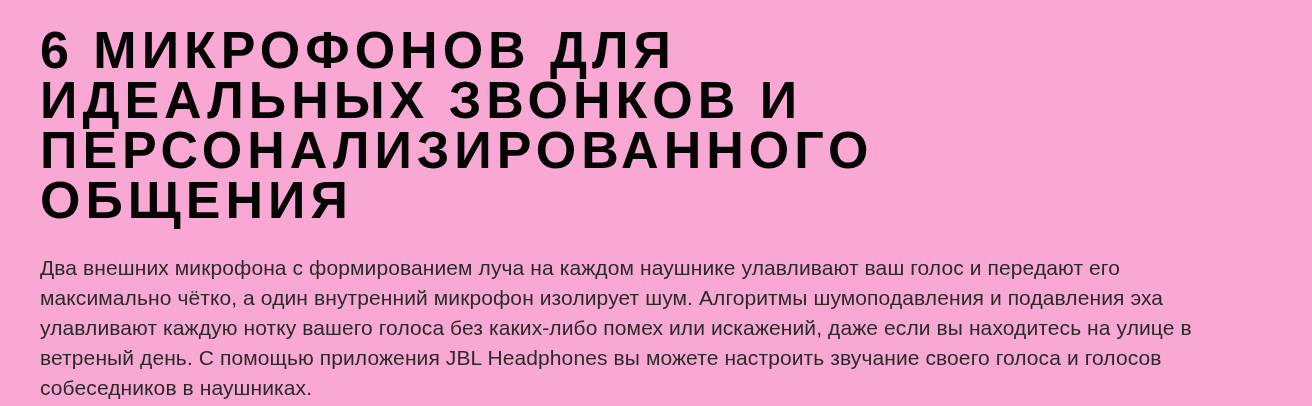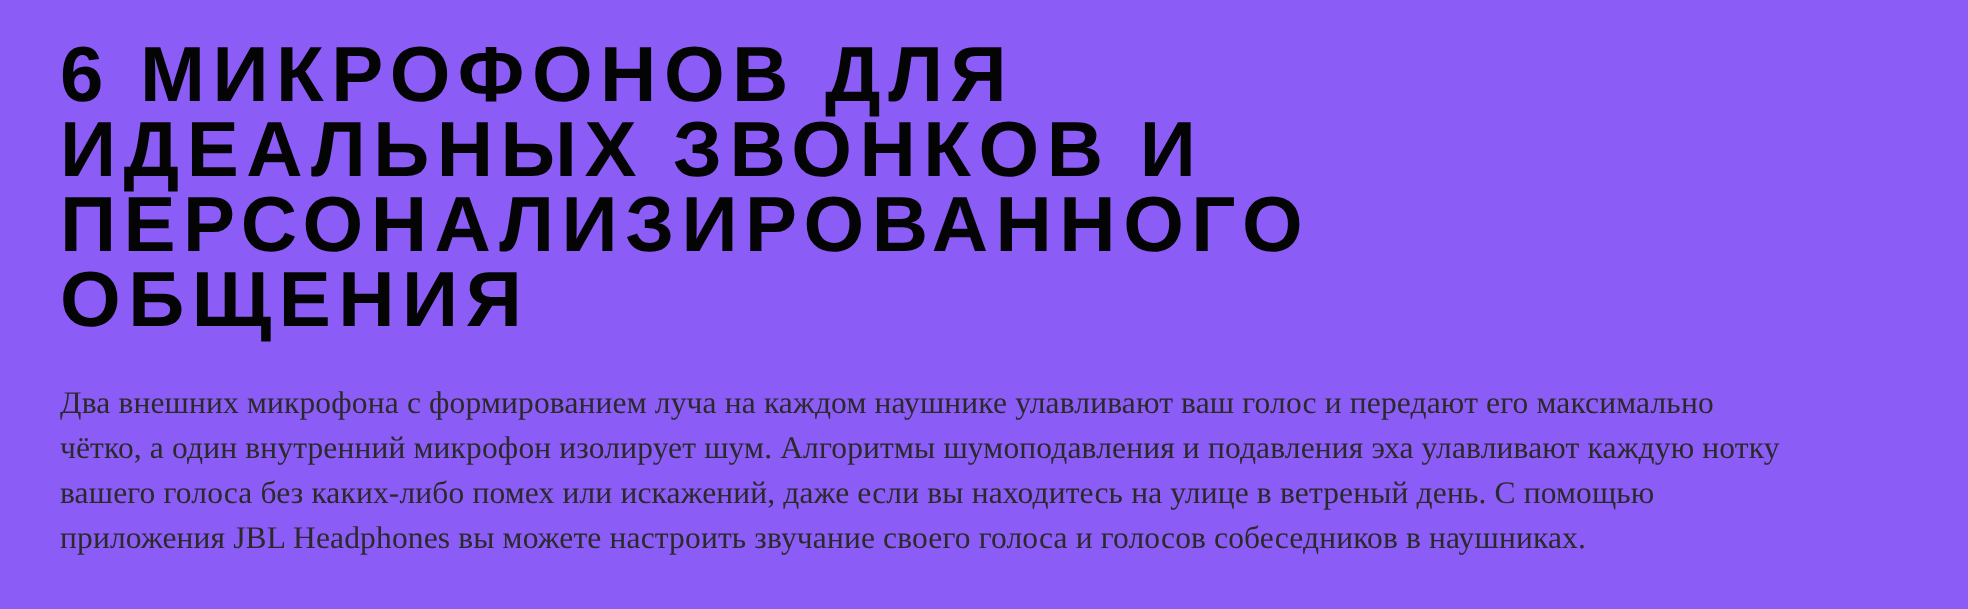--- a/index.html
+++ b/index.html
@@ -5,42 +5,42 @@
   html, body {
     margin: 0;
     padding: 0;
     background: #ffffff;
     font-family: "Liberation Sans", sans-serif;
   }
   .viewport {
     position: relative;
     width: 1312px;
     height: 406px;
-    background: #8b5cf6;
+    background: #f9a8d4;
     overflow: hidden;
   }
   .feature-section {
     padding: 25px 40px 0 40px;
     box-sizing: border-box;
   }
   .feature-heading {
     margin: 0;
     max-width: 980px;
     font-family: "Liberation Sans", sans-serif;
     font-weight: 700;
     font-size: 52px;
     line-height: 50px;
     letter-spacing: 5px;
     text-transform: uppercase;
     color: #040404;
   }
   .feature-paragraph {
     margin: 28px 0 0 0;
     max-width: 1160px;
-    font-family: Liberation Serif, serif;
+    font-family: Liberation Sans, sans-serif;
     font-weight: 400;
     font-size: 21px;
     line-height: 30px;
     letter-spacing: 0.1px;
     color: #2a2a2a;
   }
 </style>
 </head>
 <body>
 

